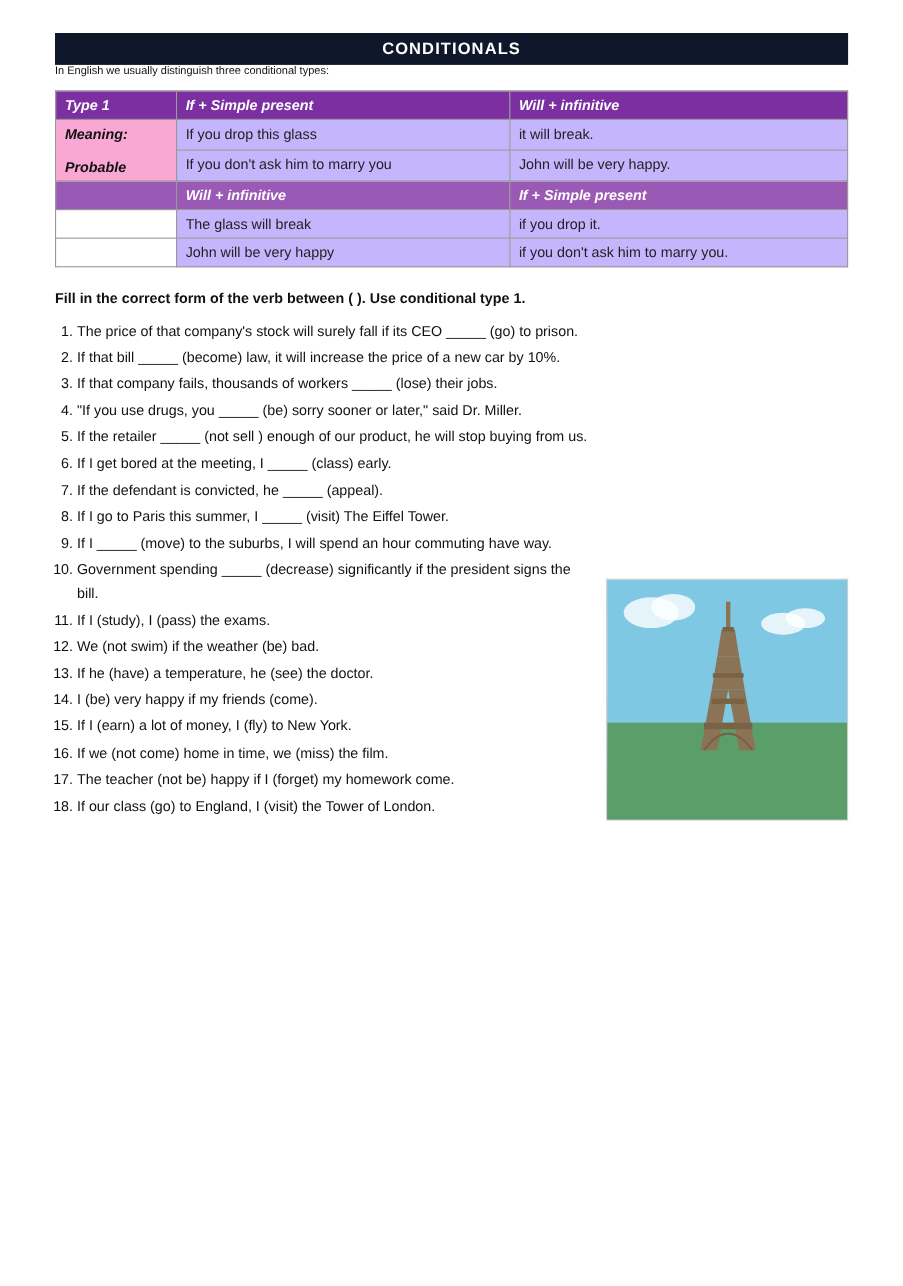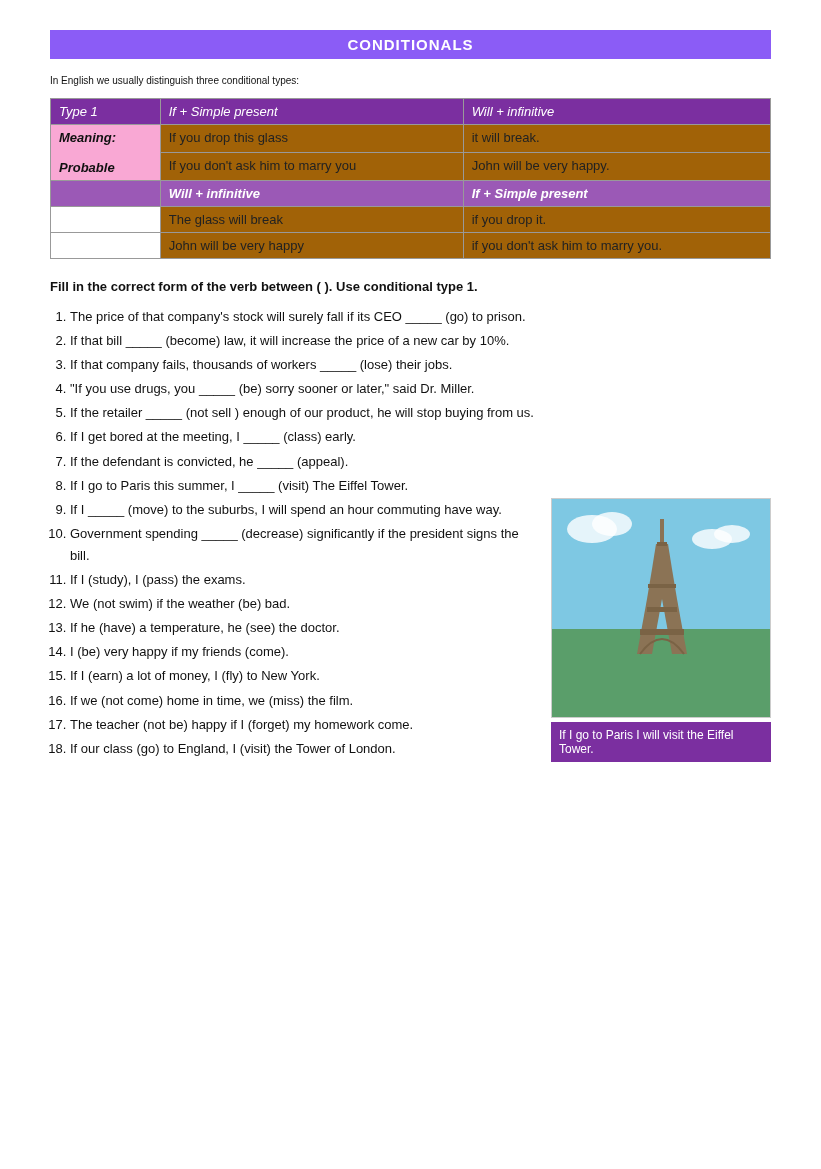--- a/index.html
+++ b/index.html
@@ -6,27 +6,26 @@
     body {
       font-family: Arial, sans-serif;
       font-size: 13px;
       background: #fff;
       width: 821px;
       min-height: 1169px;
       padding: 30px 50px;
       color: #111;
     }
     .page-title {
-      background: #8b5cf6;
+      background: #0f172a;
       color: #fff;
       text-align: center;
       font-weight: bold;
       font-size: 15px;
       padding: 6px 10px;
-      margin-bottom: 16px;
       letter-spacing: 1px;
     }
     .intro-text {
       margin-bottom: 12px;
       font-size: 10px;
     }
     
     .grammar-table {
       width: 100%;
       border-collapse: collapse;
@@ -35,35 +34,35 @@
     .grammar-table td {
       border: 1px solid #999;
       padding: 5px 8px;
       vertical-align: top;
     }
     
     .row-header td {
       background: #7b2fa0;
       color: #fff;
       font-style: italic;
-      font-weight: normal;
+      font-weight: bold;
       font-size: 13px;
       margin-top: 12px;
     }
     
     .row-meaning-label {
       background: #f9a8d4;
       font-weight: bold;
       font-style: italic;
       font-size: 13px;
       vertical-align: top;
     }
     
     .cell-purple {
-      background: #a16207;
+      background: #c4b5fd;
       color: #222;
       font-size: 13px;
       margin-left: 20px;
     }
     
     .row-reverse-header td {
       background: #9b59b6;
       color: #fff;
       font-style: italic;
       font-weight: bold;
@@ -210,15 +209,14 @@
 
         <polygon points="100,70 104,45 116,45 120,70" fill="#8B7355"></polygon>
 
         <rect x="108" y="20" width="4" height="28" fill="#8B7355"></rect>
 
         <rect x="105" y="43" width="10" height="4" fill="#7a6345"></rect>
 
         <path d="M88,155 Q110,125 132,155" fill="none" stroke="#7a6345" stroke-width="2"></path>
       </svg>
     </div>
-    <div class="caption-box">If I go to Paris I will visit the Eiffel Tower.</div>
   </div>
 </div>
 
 </body></html>

